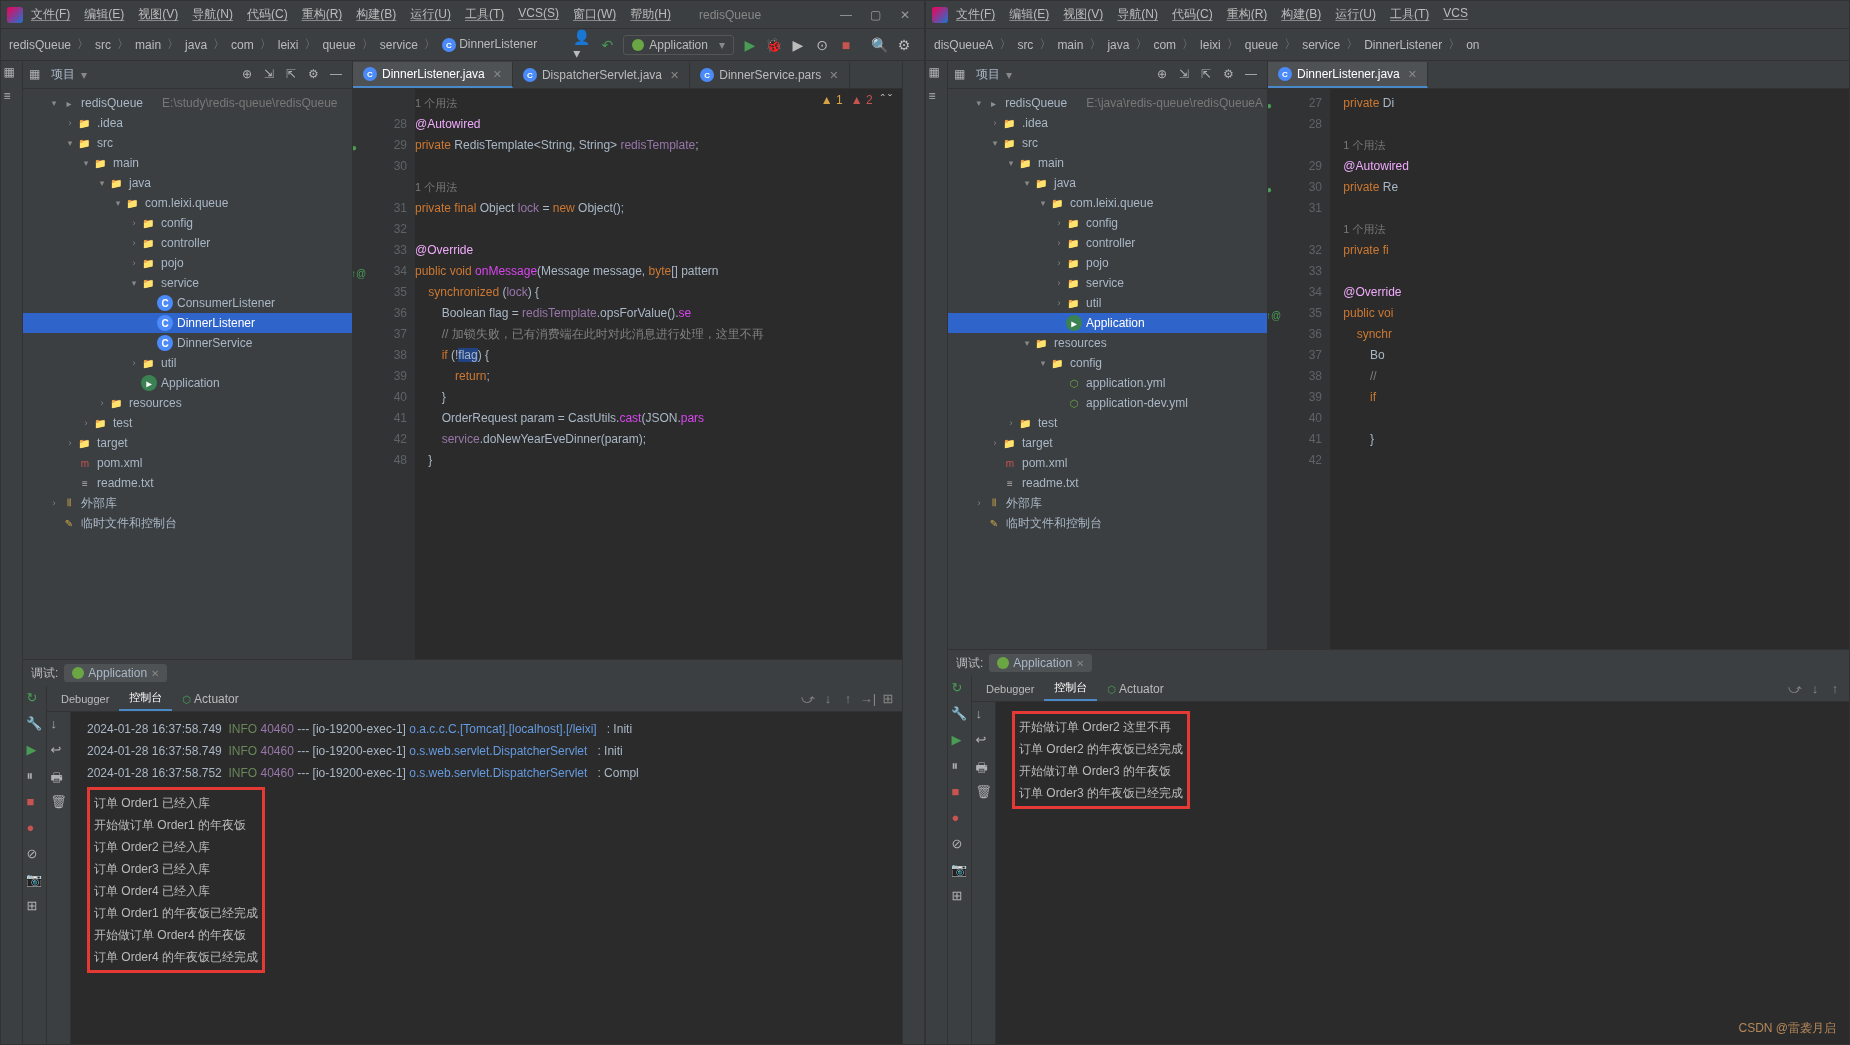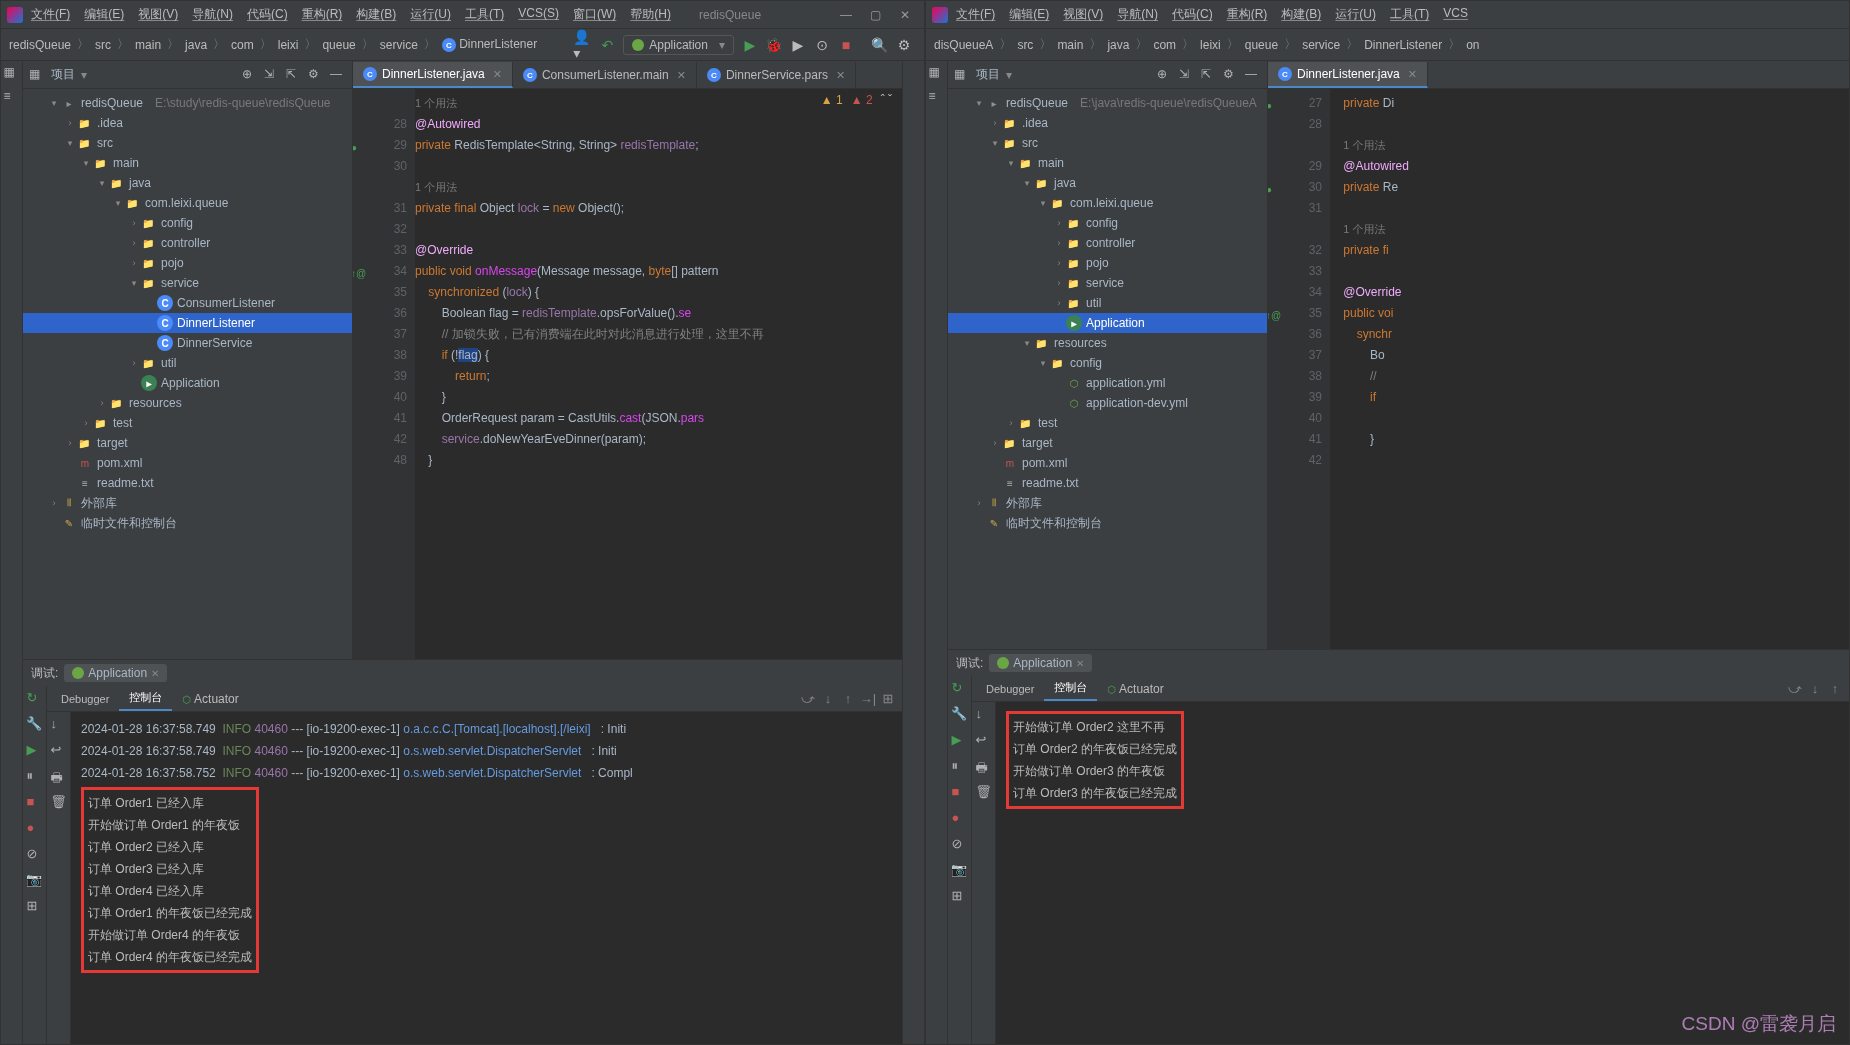--- a/index.html
+++ b/index.html
@@ -41,21 +41,21 @@
 .tree .row{display:flex;align-items:center;height:20px;padding-right:4px;white-space:nowrap}
 .tree .row.sel{background:#2f65ca;color:#fff}
 .tree .arrow{width:14px;color:#888;font-size:9px;text-align:center}
 .tree .ficon{width:16px;height:16px;margin-right:4px;display:inline-flex;align-items:center;justify-content:center;font-size:10px}
 .folder{color:#87939a}
 .folder-o{color:#d28b40}
 .file-x{color:#c75450}
 .file-t{color:#afb1b3}
 .cls-c{background:#4b8af9;border-radius:50%;width:14px;height:14px;color:#fff;font-weight:bold;font-size:8px}
 .cls-m{background:#3a8253;border-radius:50%;width:14px;height:14px;color:#fff;font-weight:bold;font-size:8px}
-.tree .path{color:#787878;margin-left:12px}
+.tree .path{color:#787878;margin-left:19px}
 .editor{flex:1;display:flex;flex-direction:column;background:#2b2b2b}
 .tabs{height:28px;display:flex;align-items:flex-end;background:#3c3f41;border-bottom:1px solid #323232}
 .tab{height:26px;padding:0 10px;display:flex;align-items:center;gap:5px;color:#bbb;border-right:1px solid #323232;font-size:12px}
 .tab.active{background:#4e5254;border-bottom:2px solid #4a88c7;color:#fff}
 .tab .close{color:#888;font-size:11px;margin-left:3px}
 .code{flex:1;display:flex;overflow:hidden;position:relative}
 .gutter{width:62px;background:#313335;color:#606366;text-align:right;padding:4px 8px 4px 0;font-family:Consolas,monospace;font-size:12px;line-height:21px}
 .gutter .ln{height:21px;position:relative}
 .gutter .ic{position:absolute;left:-2px;top:2px;font-size:10px}
 .codearea{flex:1;padding:4px 0;font-family:Consolas,monospace;font-size:13px;line-height:21px;white-space:pre;overflow:hidden}
@@ -80,31 +80,31 @@
 .debug-tb .play{color:#499c54}
 .debug-tb .stop{color:#c75450}
 .debug-tb .red{color:#c75450}
 .debug-main{flex:1;display:flex;flex-direction:column}
 .debug-subtabs{height:26px;display:flex;align-items:center;border-bottom:1px solid #323232;padding:0 4px}
 .subtab{padding:4px 10px;color:#bbb;font-size:11px}
 .subtab.active{color:#fff;border-bottom:2px solid #4a88c7}
 .subtab .act{color:#499c54;margin-right:3px;font-size:10px}
 .debug-subtabs .spacer{flex:1}
 .debug-subtabs .ico{width:20px;color:#888;text-align:center;font-size:13px}
-.console{flex:1;background:#2b2b2b;padding:6px 10px;font-family:Consolas,monospace;font-size:13px;line-height:22px;overflow:hidden;position:relative}
+.console{flex:1;background:#2b2b2b;padding:6px 16px;font-family:Consolas,monospace;font-size:13px;line-height:22px;overflow:hidden;position:relative}
 .console .log-line{white-space:pre}
 .console .ts{color:#a9b7c6}
 .console .info{color:#6a8759}
 .console .pid{color:#9876aa}
 .console .thread{color:#a9b7c6}
 .console .logger{color:#659be0}
 .console .msg{color:#a9b7c6}
 .redbox{border:3px solid #e53935;padding:2px 4px;margin-top:3px;display:inline-block}
 .redbox .out{color:#bbb;white-space:pre}
-.watermark{position:absolute;bottom:8px;right:14px;color:#f0abfc;font-size:19px;opacity:.65}
+.watermark{position:absolute;bottom:8px;right:14px;color:#fdba74;font-size:12px;opacity:.65}
 </style>
 </head>
 <body>
 
 <div class="ide left">
   <div class="titlebar">
     <div class="app-icon"></div>
     <div class="menu" id="menu-left">
         <span>文件(F)</span>
         <span>编辑(E)</span>
@@ -297,21 +297,21 @@
         </div>
         <div class="editor">
           <div class="tabs" id="tabs-left">
               <div class="tab active">
                 <span class="ic-c">C</span>
                 <span>DinnerListener.java</span>
                 <span class="close">✕</span>
               </div>
               <div class="tab">
                 <span class="ic-c">C</span>
-                <span>ConsumerListener.main</span>
+                <span>DispatcherServlet.java</span>
                 <span class="close">✕</span>
               </div>
               <div class="tab">
                 <span class="ic-c">C</span>
                 <span>DinnerService.pars</span>
                 <span class="close">✕</span>
               </div>
             </div>
           <div class="code">
             <div class="warns">

